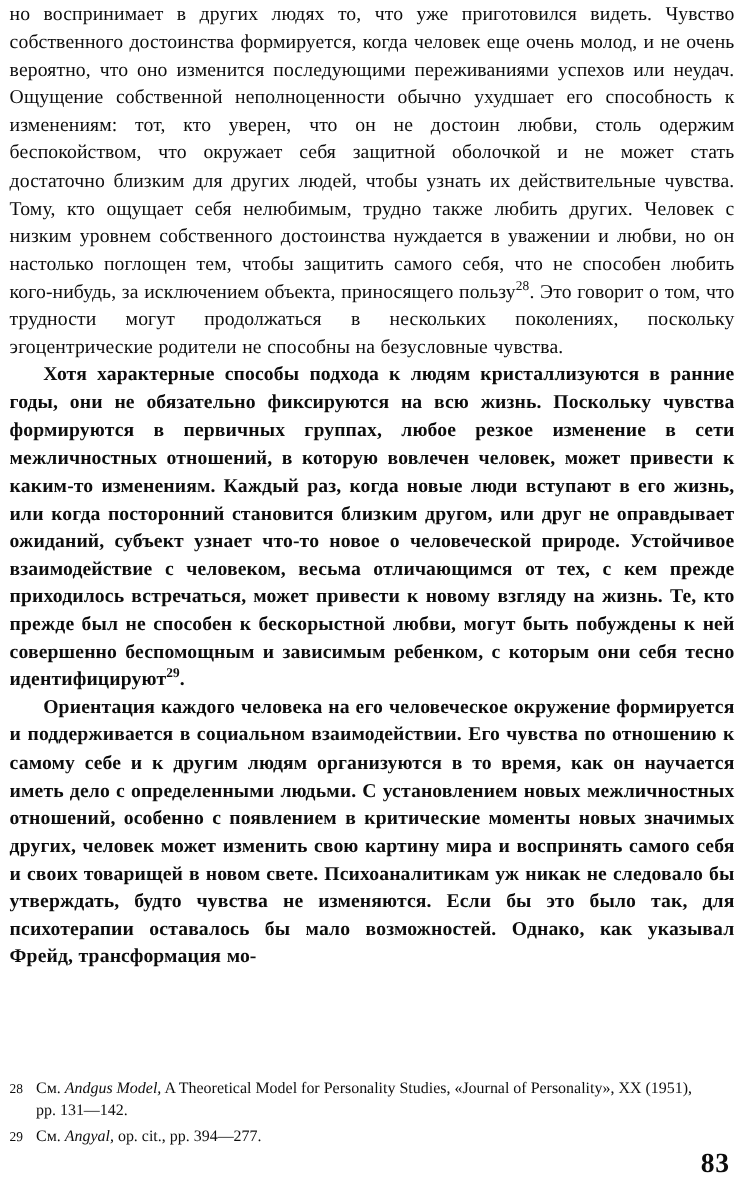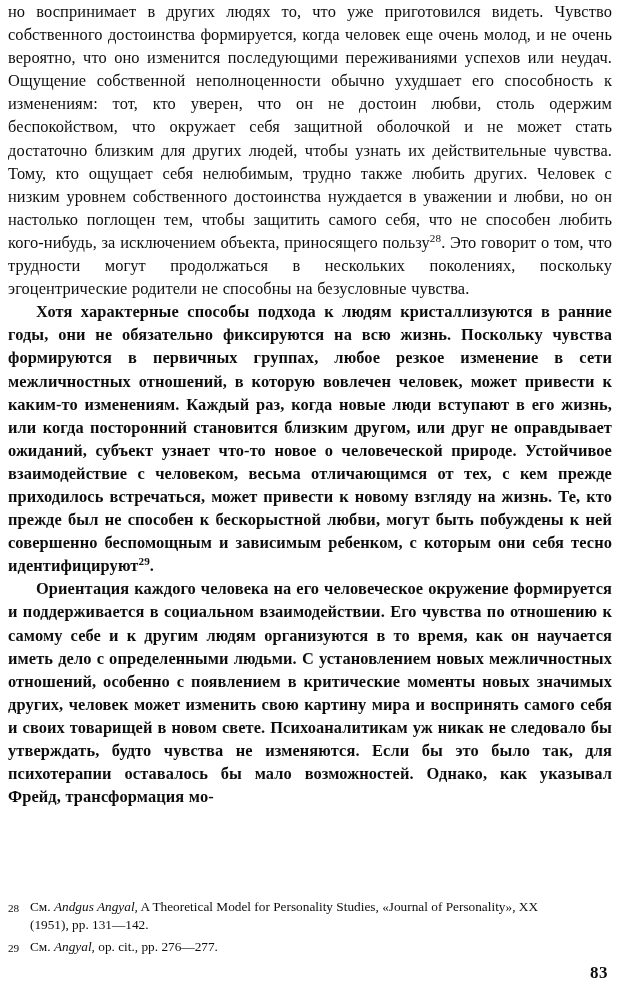--- a/index.html
+++ b/index.html
@@ -72,43 +72,43 @@
     flex: 1 1 auto;
     text-align: left;
   }
   .fn-text i {
     font-style: italic;
   }
   .page-number {
     position: absolute;
     right: 12px;
     bottom: 18px;
-    font-size: 17px;
+    font-size: 23px;
     font-weight: bold;
     letter-spacing: 0.5px;
     font-family: Liberation Serif, serif;
   }
 </style>
 </head>
 <body>
 
 <div class="page">
 
   <div class="body-text">
     <p><span>но воспринимает в других людях то, что уже приготовился видеть. Чувство собственного достоинства формируется, когда человек еще очень молод, и не очень вероятно, что оно изменится последующими переживаниями успехов или неудач. Ощущение собственной неполноценности обычно ухудшает его способность к изменениям: тот, кто уверен, что он не достоин любви, столь одержим беспокойством, что окружает себя защитной оболочкой и не может стать достаточно близким для других людей, чтобы узнать их действительные чувства. Тому, кто ощущает себя нелюбимым, трудно также любить других. Человек с низким уровнем собственного достоинства нуждается в уважении и любви, но он настолько поглощен тем, чтобы защитить самого себя, что не способен любить кого-нибудь, за исключением объекта, приносящего пользу</span><sup>28</sup><span>. Это говорит о том, что трудности могут продолжаться в нескольких поколениях, поскольку эгоцентрические родители не способны на безусловные чувства.</span></p>
     <p class="indent"><span>Хотя характерные способы подхода к людям кристаллизуются в ранние годы, они не обязательно фиксируются на всю жизнь. Поскольку чувства формируются в первичных группах, любое резкое изменение в сети межличностных отношений, в которую вовлечен человек, может привести к каким-то изменениям. Каждый раз, когда новые люди вступают в его жизнь, или когда посторонний становится близким другом, или друг не оправдывает ожиданий, субъект узнает что-то новое о человеческой природе. Устойчивое взаимодействие с человеком, весьма отличающимся от тех, с кем прежде приходилось встречаться, может привести к новому взгляду на жизнь. Те, кто прежде был не способен к бескорыстной любви, могут быть побуждены к ней совершенно беспомощным и зависимым ребенком, с которым они себя тесно идентифицируют</span><sup>29</sup><span>.</span></p>
     <p class="indent"><span>Ориентация каждого человека на его человеческое окружение формируется и поддерживается в социальном взаимодействии. Его чувства по отношению к самому себе и к другим людям организуются в то время, как он научается иметь дело с определенными людьми. С установлением новых межличностных отношений, особенно с появлением в критические моменты новых значимых других, человек может изменить свою картину мира и воспринять самого себя и своих товарищей в новом свете. Психоаналитикам уж никак не следовало бы утверждать, будто чувства не изменяются. Если бы это было так, для психотерапии оставалось бы мало возможностей. Однако, как указывал Фрейд, трансформация мо-</span></p>
   </div>
 
   <div class="footnotes">
     <div class="footnote-row">
       <div class="fn-num">28</div>
-      <div class="fn-text"><span>См. </span><i>Andgus Angyal,</i><span> A Theoretical Model for Personality Studies, «Journal of Personality», XX (1951), pp. 131—142.</span></div>
+      <div class="fn-text"><span>См. </span><i>Andgus Model,</i><span> A Theoretical Model for Personality Studies, «Journal of Personality», XX (1951), pp. 131—142.</span></div>
     </div>
     <div class="footnote-row">
       <div class="fn-num">29</div>
-      <div class="fn-text"><span>См. </span><i>Angyal,</i><span> op. cit., pp. 276—277.</span></div>
+      <div class="fn-text"><span>См. </span><i>Angyal,</i><span> op. cit., pp. 394—277.</span></div>
     </div>
   </div>
 
   <div class="page-number">83</div>
 
 </div>
 
 </body></html>

